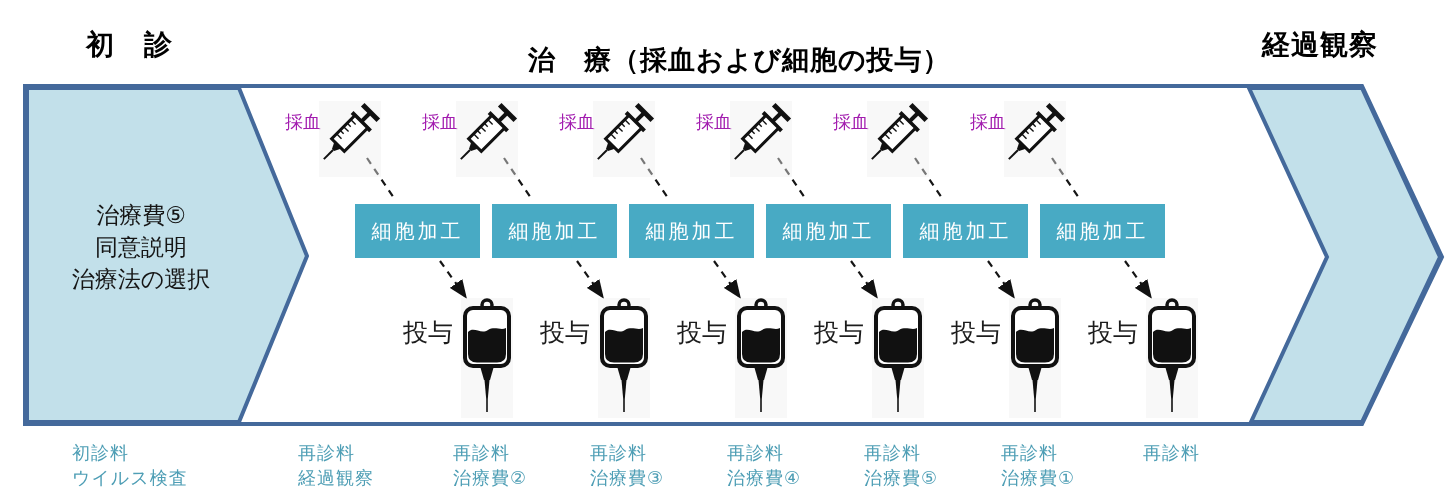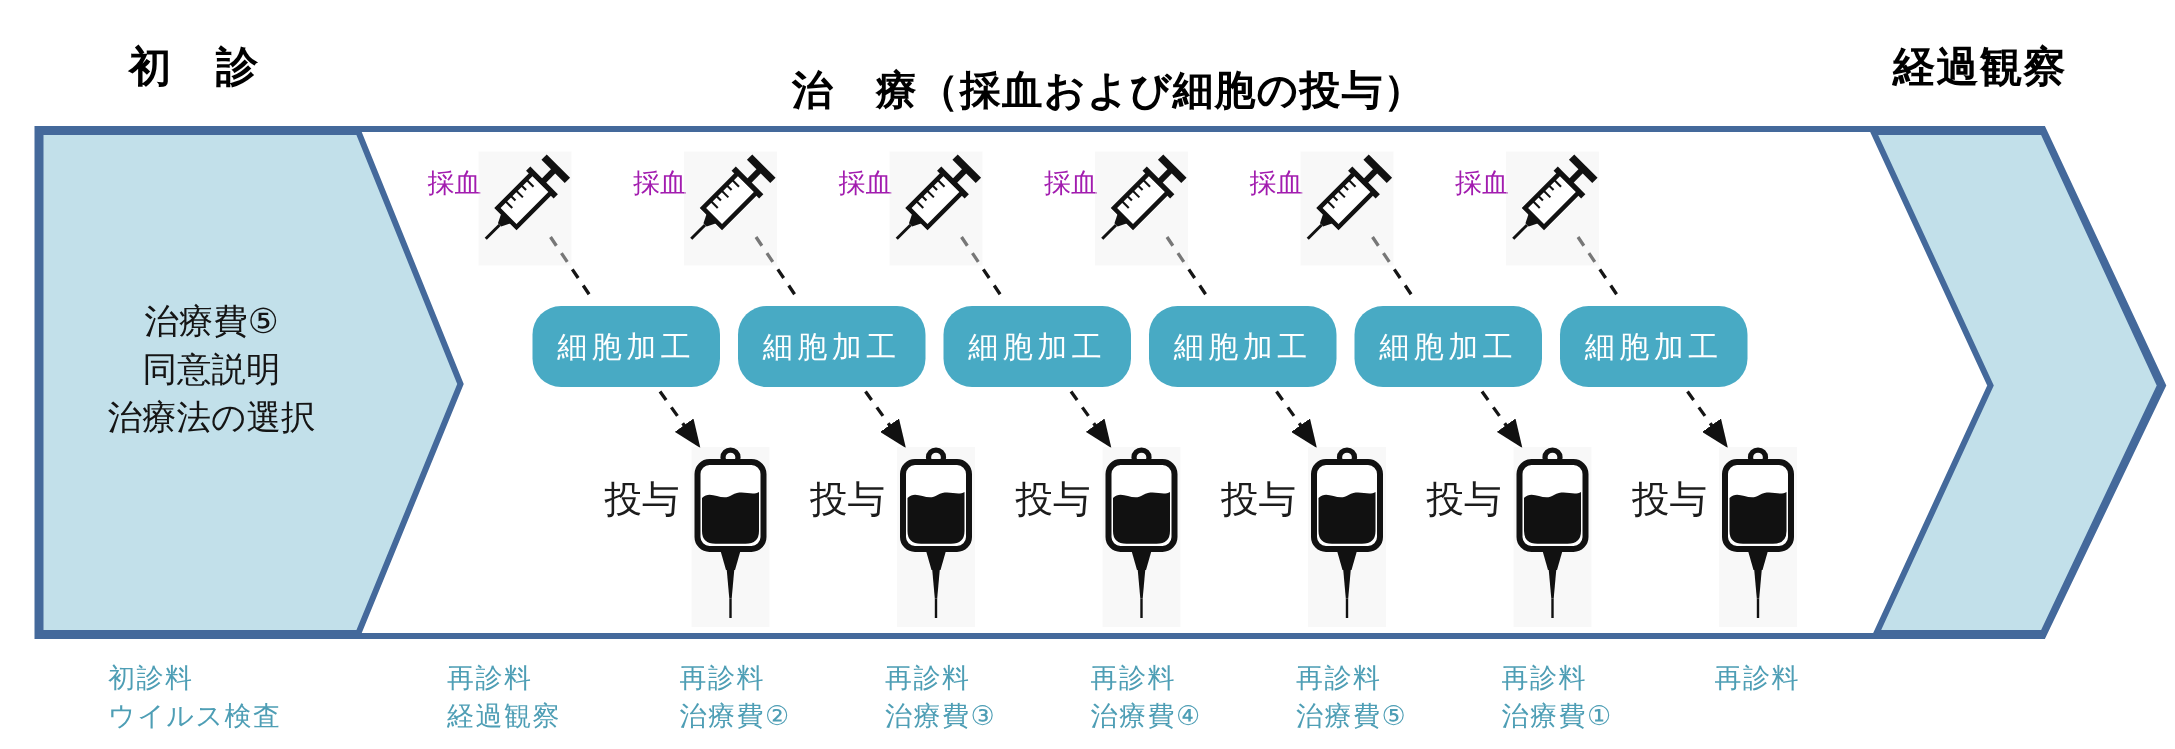--- a/index.html
+++ b/index.html
@@ -35,21 +35,21 @@
   }
   .syringe-wrap{
     position:absolute;left:-36px;top:101px;width:62px;height:76px;
     background:rgba(240,240,240,0.45);
   }
   .cell-box{
     position:absolute;left:0;top:204px;width:125px;height:54px;
     background:#48AAC4;
     color:#ffffff;
     display:flex;align-items:center;justify-content:center;
-    font-size:20px;letter-spacing:3px;white-space:nowrap;border-radius:19px;
+    font-size:20px;letter-spacing:3px;white-space:nowrap;
   }
   .infusion-label{
     position:absolute;left:48px;top:316px;
     font-size:25px;color:#1c1c1c;white-space:nowrap;
   }
   .ivbag-wrap{
     position:absolute;left:106px;top:298px;width:52px;height:120px;
     background:rgba(240,240,240,0.45);
   }
   .cost{

